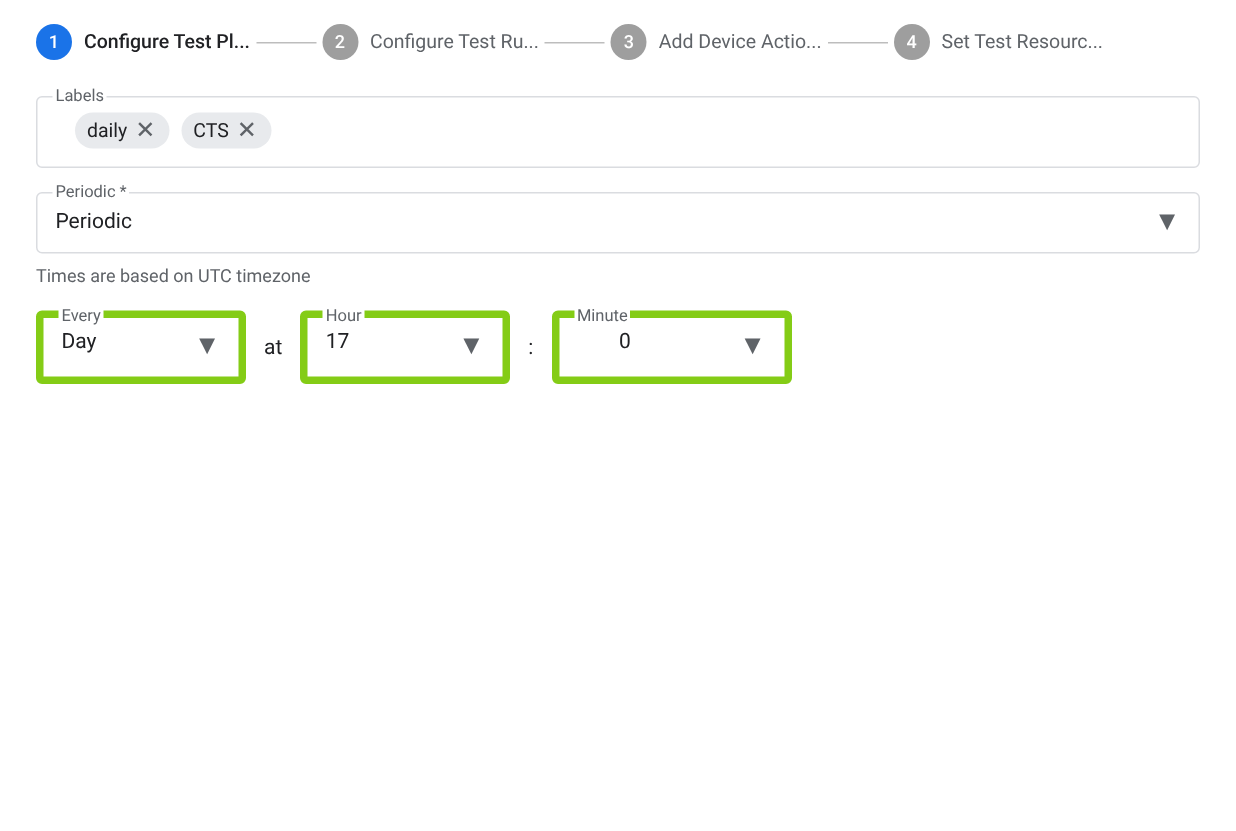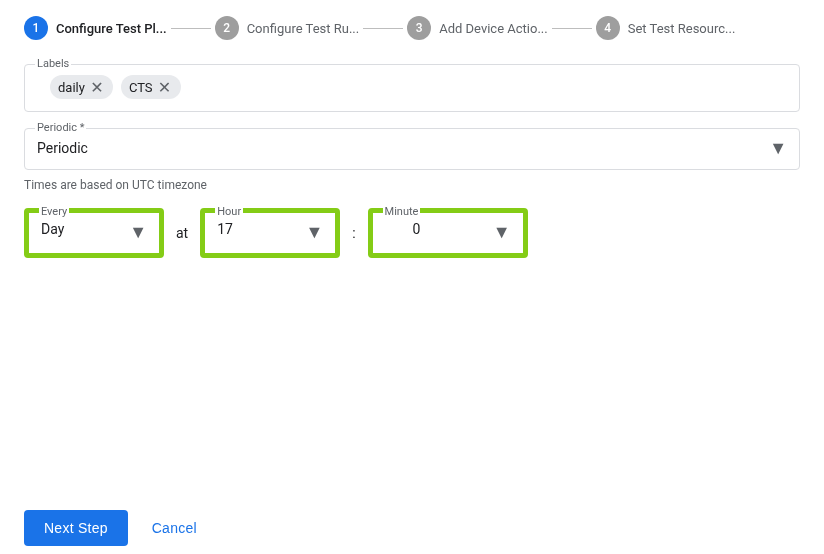--- a/index.html
+++ b/index.html
@@ -393,18 +393,14 @@
         <div class="periodic-select-inner">
           <span>0</span>
           <span style="color:#5f6368; font-size:18px;">▼</span>
         </div>
       </div>
 
     </div>
 
   </div>
 
-  <div class="actions-row">
-    <button class="btn-primary">Next Step</button>
-    <button class="btn-text">Cancel</button>
-  </div>
 
 </div>
 
 </body></html>

